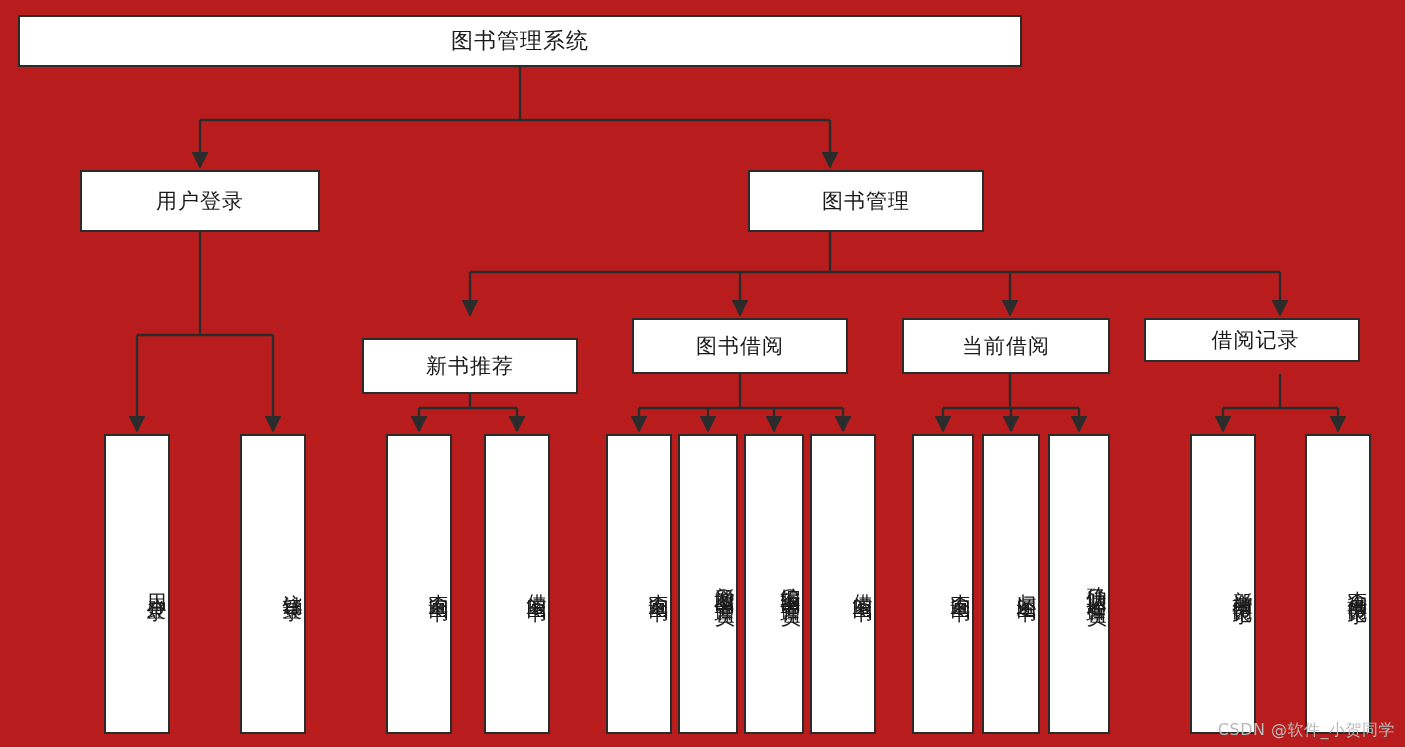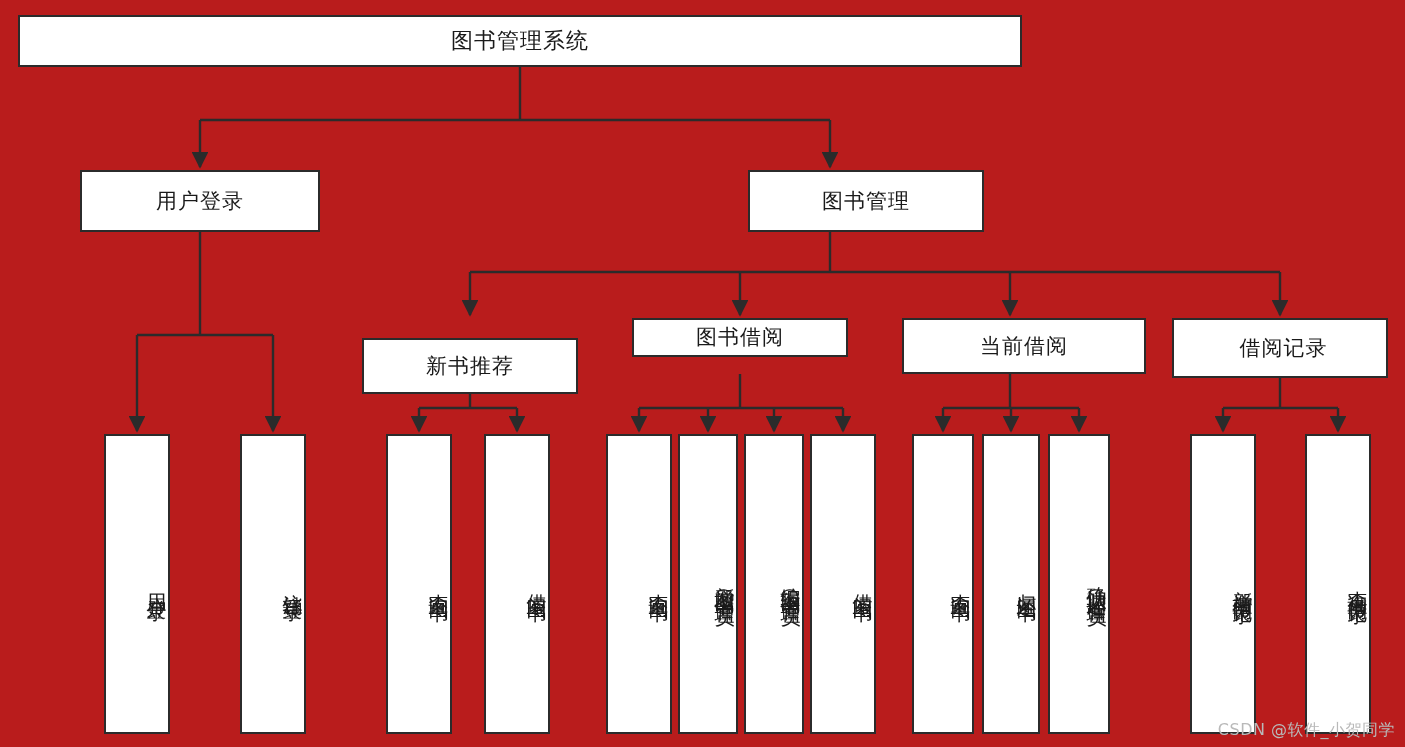--- a/index.html
+++ b/index.html
@@ -113,23 +113,23 @@
         <path d="M 1223 408 L 1223 431" marker-end="url(#arrow)"></path>
         <path d="M 1338 408 L 1338 431" marker-end="url(#arrow)"></path>
       </g>
   </svg>
 
   <div id="nodes">
       <div class="node root" style="left: 18px; top: 15px; width: 1004px; height: 52px;">图书管理系统</div>
       <div class="node h" style="left: 80px; top: 170px; width: 240px; height: 62px;">用户登录</div>
       <div class="node h" style="left: 748px; top: 170px; width: 236px; height: 62px;">图书管理</div>
       <div class="node h" style="left: 362px; top: 318px; width: 216px; height: 56px; margin-top: 20px;">新书推荐</div>
-      <div class="node h" style="left: 632px; top: 318px; width: 216px; height: 39px;">图书借阅</div>
-      <div class="node h" style="left: 902px; top: 318px; width: 244px; height: 56px;">当前借阅</div>
-      <div class="node h" style="left: 1172px; top: 318px; width: 216px; height: 60px; padding-left: 7px;">借阅记录</div>
+      <div class="node h" style="left: 632px; top: 318px; width: 216px; height: 56px;">图书借阅</div>
+      <div class="node h" style="left: 902px; top: 318px; width: 208px; height: 56px;">当前借阅</div>
+      <div class="node h" style="left: 1144px; top: 318px; width: 216px; height: 44px; padding-left: 7px;">借阅记录</div>
       <div class="node v" style="left: 104px; top: 434px; width: 66px; height: 300px;">
         <span class="vtext">用户登录</span>
       </div>
       <div class="node v" style="left: 240px; top: 434px; width: 66px; height: 300px;">
         <span class="vtext">注销登录</span>
       </div>
       <div class="node v" style="left: 386px; top: 434px; width: 66px; height: 300px;">
         <span class="vtext">查询图书</span>
       </div>
       <div class="node v" style="left: 484px; top: 434px; width: 66px; height: 300px;">

